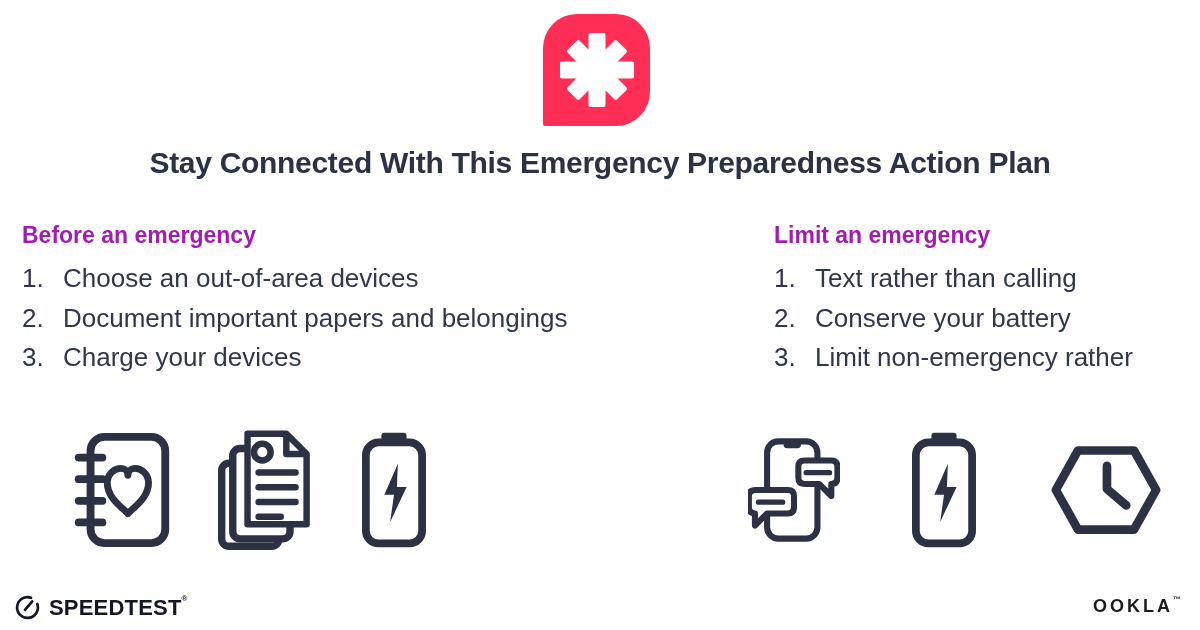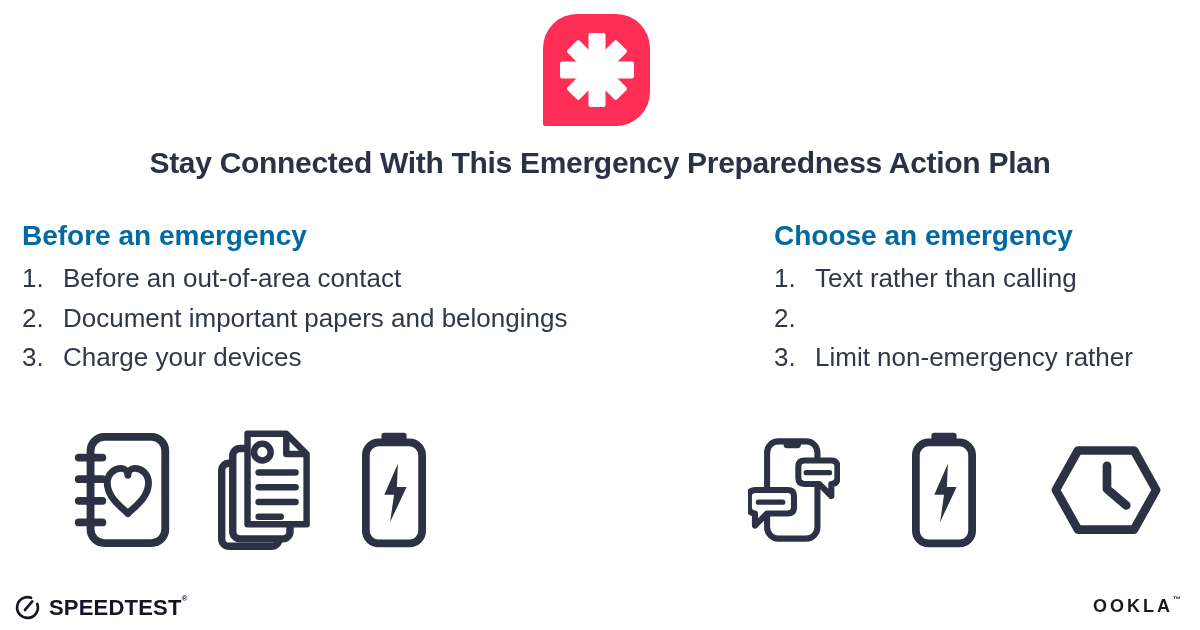--- a/index.html
+++ b/index.html
@@ -15,21 +15,21 @@
   }
   
   .title{
     position:absolute;left:0;top:146px;width:1200px;text-align:center;
     font-size:30px;font-weight:bold;letter-spacing:-0.3px;color:#2B3245;
   }
   
   .col{position:absolute;top:219px;}
   .col-left{left:22px;width:710px;}
   .col-right{left:774px;width:420px;}
-  .col h2{margin:0 0 7px 0;font-size:28px;line-height:33px;font-weight:bold;color:#0369a1;}
+  .col h2{margin:0 0 7px 0;font-size:23px;line-height:33px;font-weight:bold;color:#a21caf;}
   .li{display:flex;font-size:26px;line-height:39.5px;color:#31374A;}
   .li .num{width:41px;flex:none;}
   
   .icons{position:absolute;top:424px;height:132px;display:flex;align-items:center;}
   .icons-left{left:74px;gap:48px;}
   .icons-right{left:748px;gap:72px;}
   .icons svg{display:block;}
   
   .footer-left{position:absolute;left:14px;bottom:9px;display:flex;align-items:center;gap:8px;margin-top:12px;}
   .st-word{font-size:22px;font-weight:bold;letter-spacing:0.2px;color:#141526;}
@@ -53,40 +53,41 @@
       </g>
     </svg>
   </div>
 
   <div class="title">Stay Connected With This Emergency Preparedness Action Plan</div>
 
   <section class="col col-left">
     <h2>Before an emergency</h2>
     <div class="li">
       <span class="num">1.</span>
-      <span>Before an out-of-area contact</span>
+      <span>Choose an out-of-area devices</span>
     </div>
     <div class="li">
       <span class="num">2.</span>
       <span>Document important papers and belongings</span>
     </div>
     <div class="li">
       <span class="num">3.</span>
       <span>Charge your devices</span>
     </div>
   </section>
 
   <section class="col col-right">
-    <h2>Choose an emergency</h2>
+    <h2>Limit an emergency</h2>
     <div class="li">
       <span class="num">1.</span>
       <span>Text rather than calling</span>
     </div>
     <div class="li">
       <span class="num">2.</span>
+      <span>Conserve your battery</span>
     </div>
     <div class="li">
       <span class="num">3.</span>
       <span>Limit non-emergency rather</span>
     </div>
   </section>
 
   <div class="icons icons-left">
 
     <svg width="96" height="114" viewBox="0 0 96 116" fill="none" stroke="#2C3143">

